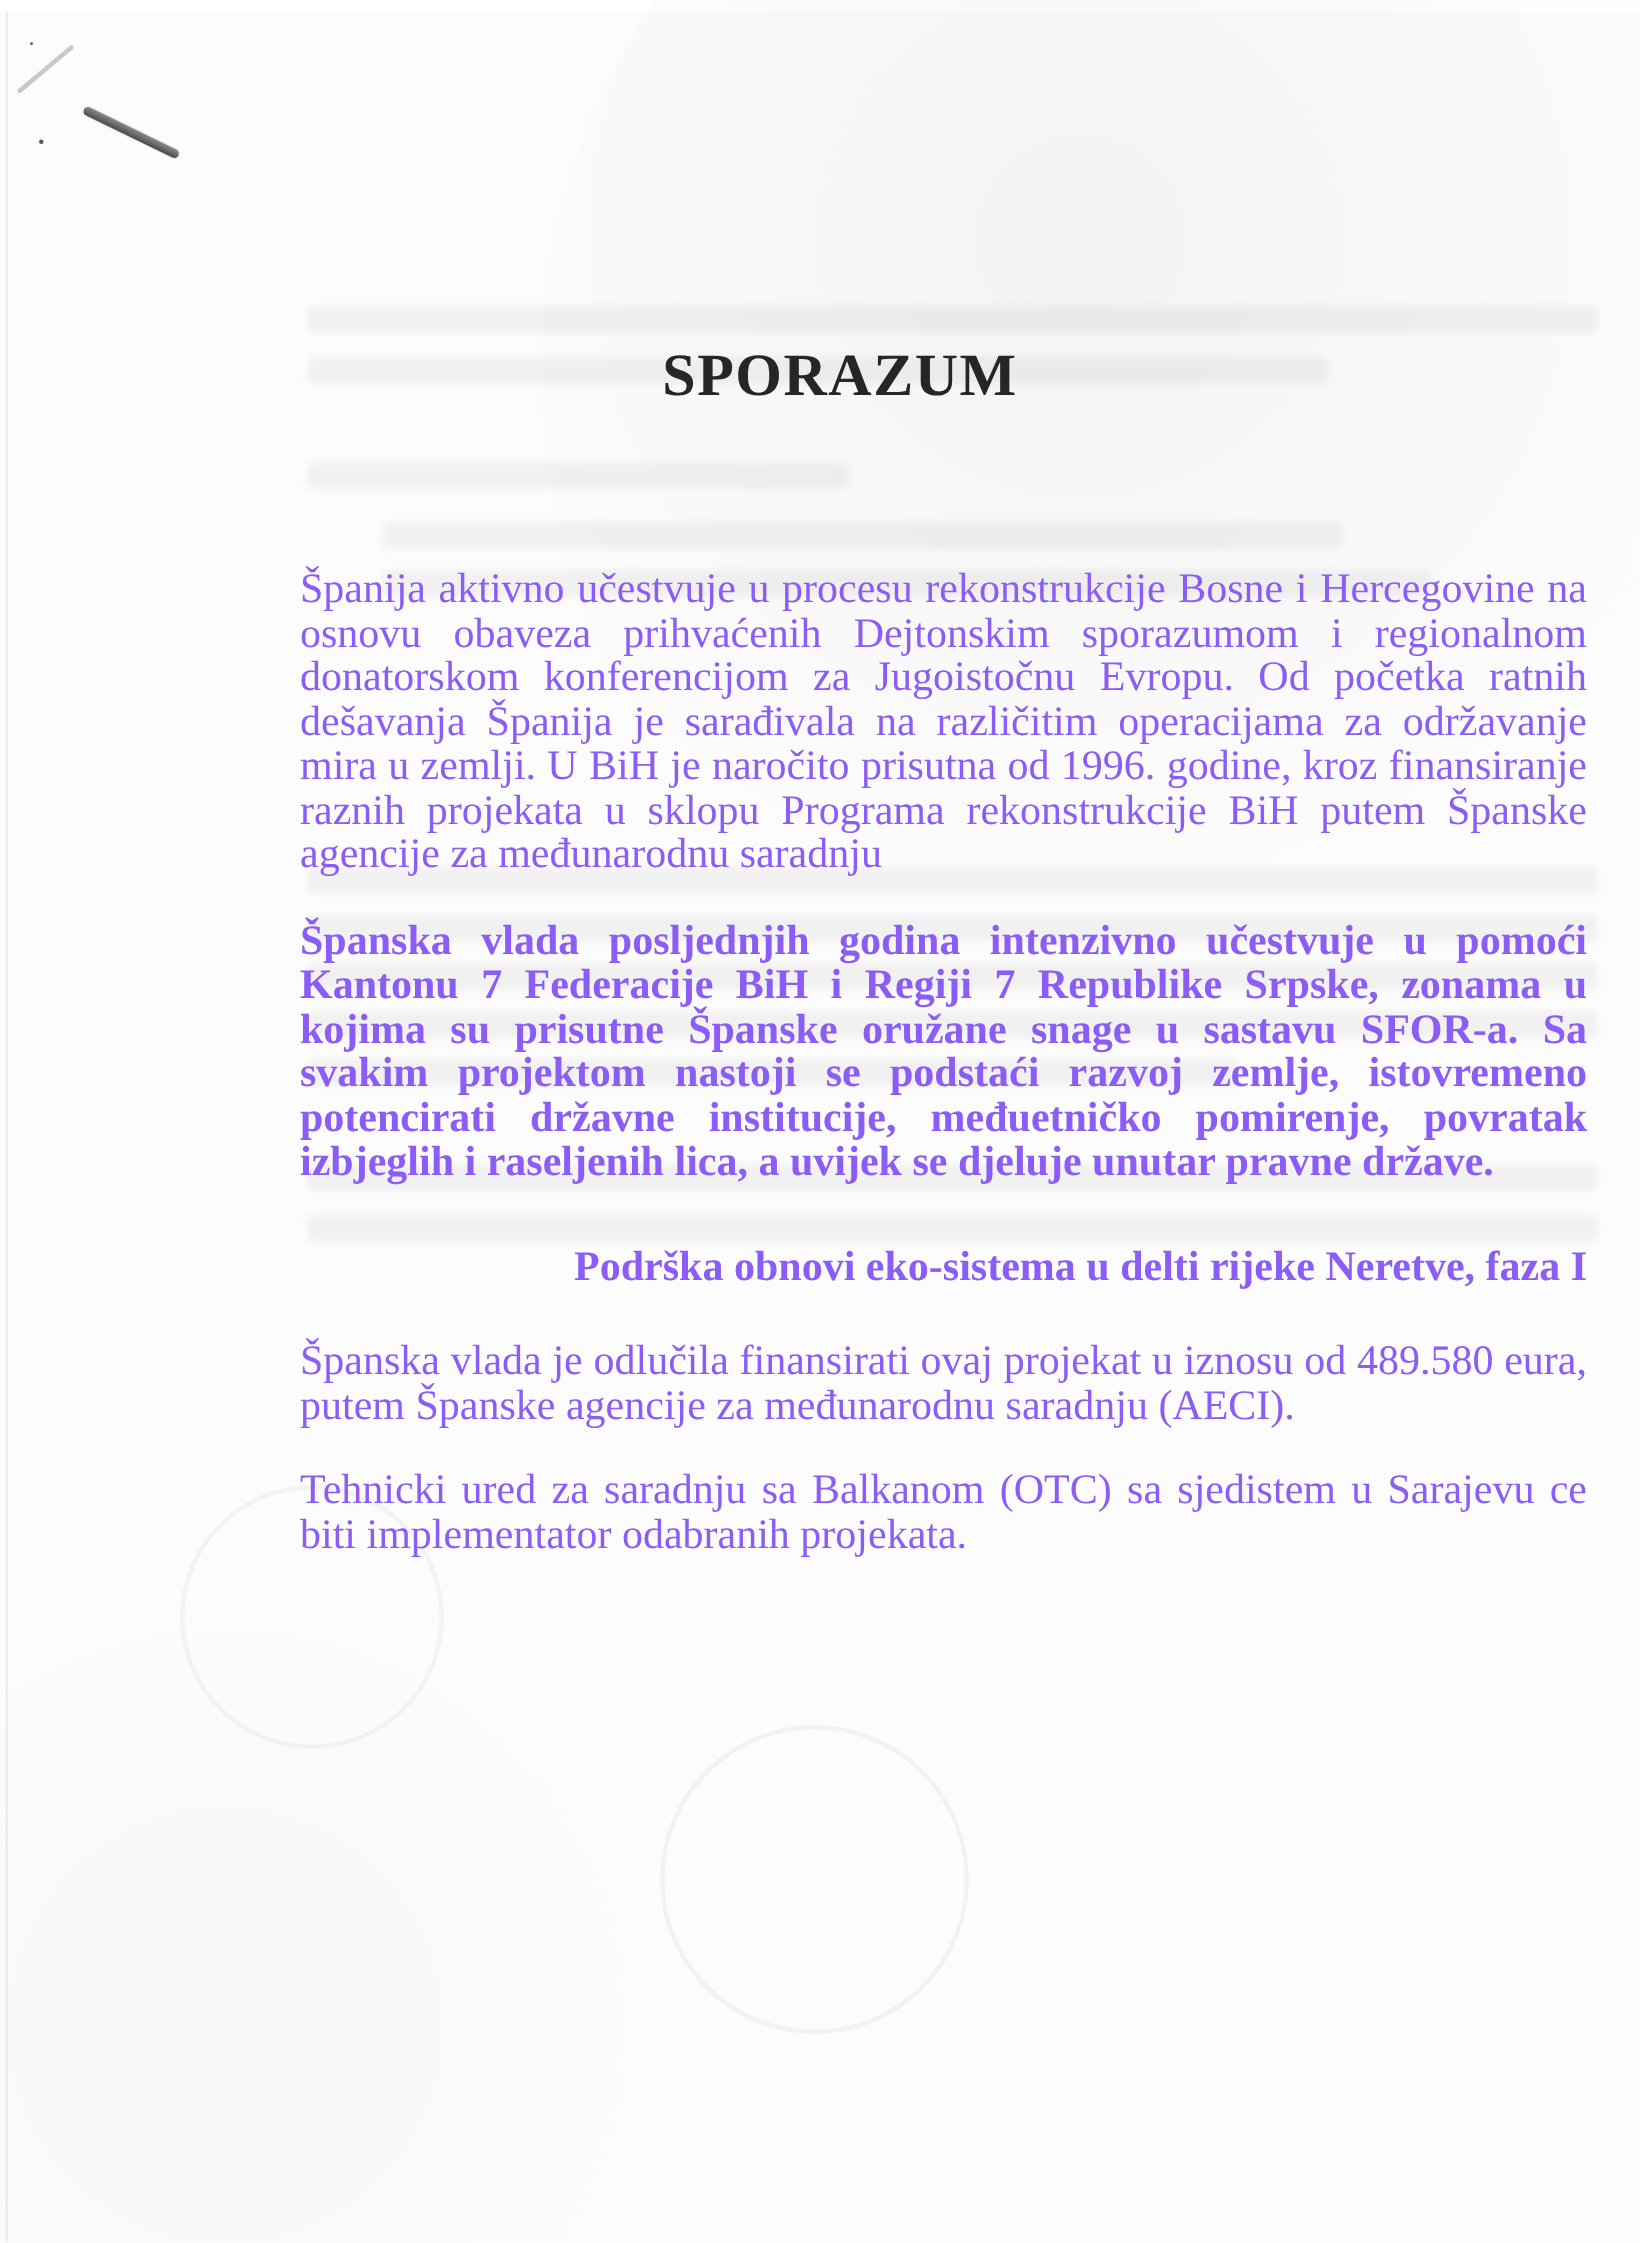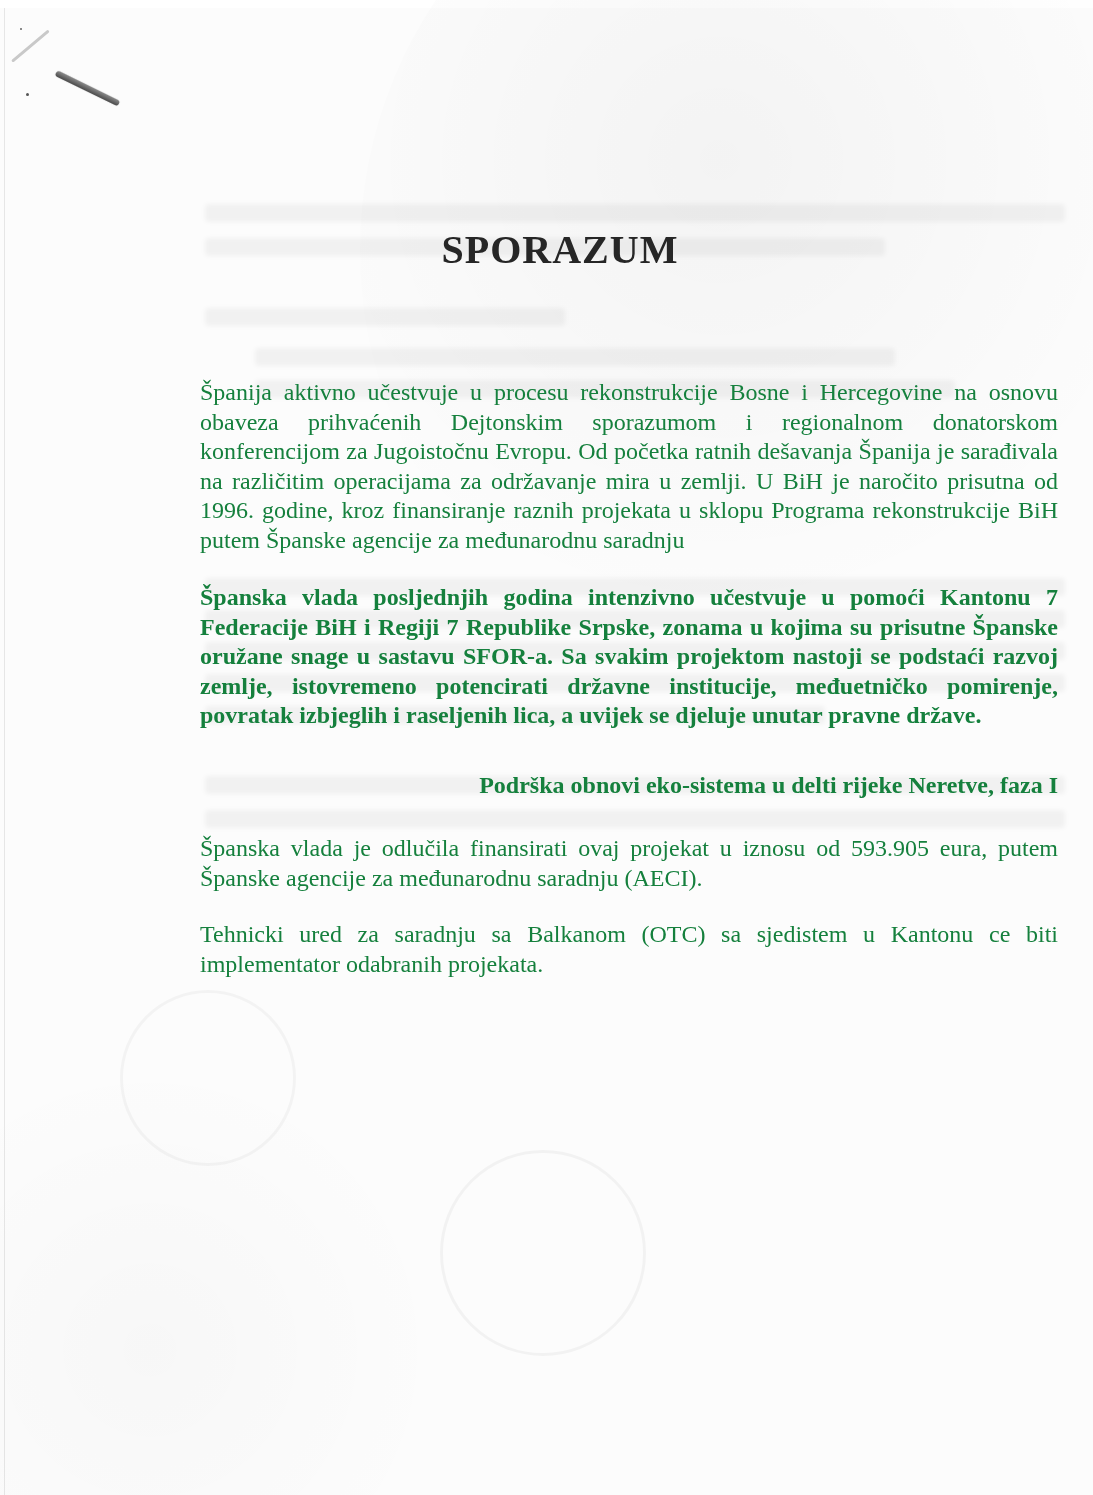--- a/index.html
+++ b/index.html
@@ -102,24 +102,24 @@
       margin: 0;
     }
     .content {
       position: absolute;
       left: 200px;
       top: 378px;
       width: 858px;
     }
     .para {
       margin: 0 0 27px 0;
-      font-size: 24px;
+      font-size: 28px;
       line-height: 29.5px;
       text-align: justify;
-      color: #15803d;
+      color: #8b5cf6;
     }
     .para.subheading {
       font-weight: bold;
       margin-top: 40px;
       margin-bottom: 34px;
       text-align: right;
     }
     .p-intro { margin-bottom: 28px; }
     .p-spain-gov { margin-bottom: 16px; font-weight: bold; }
     .p-office { margin-bottom: 0; }
@@ -152,15 +152,15 @@
 </div>
 <div class="seal-ghost"></div>
 <div class="seal-ghost-2"></div>
 
 <h1 class="doc-title">SPORAZUM</h1>
 
 <div class="content">
   <p class="para p-intro">Španija aktivno učestvuje u procesu rekonstrukcije Bosne i Hercegovine na osnovu obaveza prihvaćenih Dejtonskim sporazumom i regionalnom donatorskom konferencijom za Jugoistočnu Evropu. Od početka ratnih dešavanja Španija je sarađivala na različitim operacijama za održavanje mira u zemlji. U BiH je naročito prisutna od 1996. godine, kroz finansiranje raznih projekata u sklopu Programa rekonstrukcije BiH putem Španske agencije za međunarodnu saradnju</p>
   <p class="para p-spain-gov">Španska vlada posljednjih godina intenzivno učestvuje u pomoći Kantonu 7 Federacije BiH i Regiji 7 Republike Srpske, zonama u kojima su prisutne Španske oružane snage u sastavu SFOR-a. Sa svakim projektom nastoji se podstaći razvoj zemlje, istovremeno potencirati državne institucije, međuetničko pomirenje, povratak izbjeglih i raseljenih lica, a uvijek se djeluje unutar pravne države.</p>
   <p class="para subheading">Podrška obnovi eko-sistema u delti rijeke Neretve, faza I</p>
-  <p class="para">Španska vlada je odlučila finansirati ovaj projekat u iznosu od 593.905 eura, putem Španske agencije za međunarodnu saradnju (AECI).</p>
-  <p class="para">Tehnicki ured za saradnju sa Balkanom (OTC) sa sjedistem u Kantonu ce biti implementator odabranih projekata.</p>
+  <p class="para">Španska vlada je odlučila finansirati ovaj projekat u iznosu od 489.580 eura, putem Španske agencije za međunarodnu saradnju (AECI).</p>
+  <p class="para">Tehnicki ured za saradnju sa Balkanom (OTC) sa sjedistem u Sarajevu ce biti implementator odabranih projekata.</p>
 </div>
 
 </body></html>

